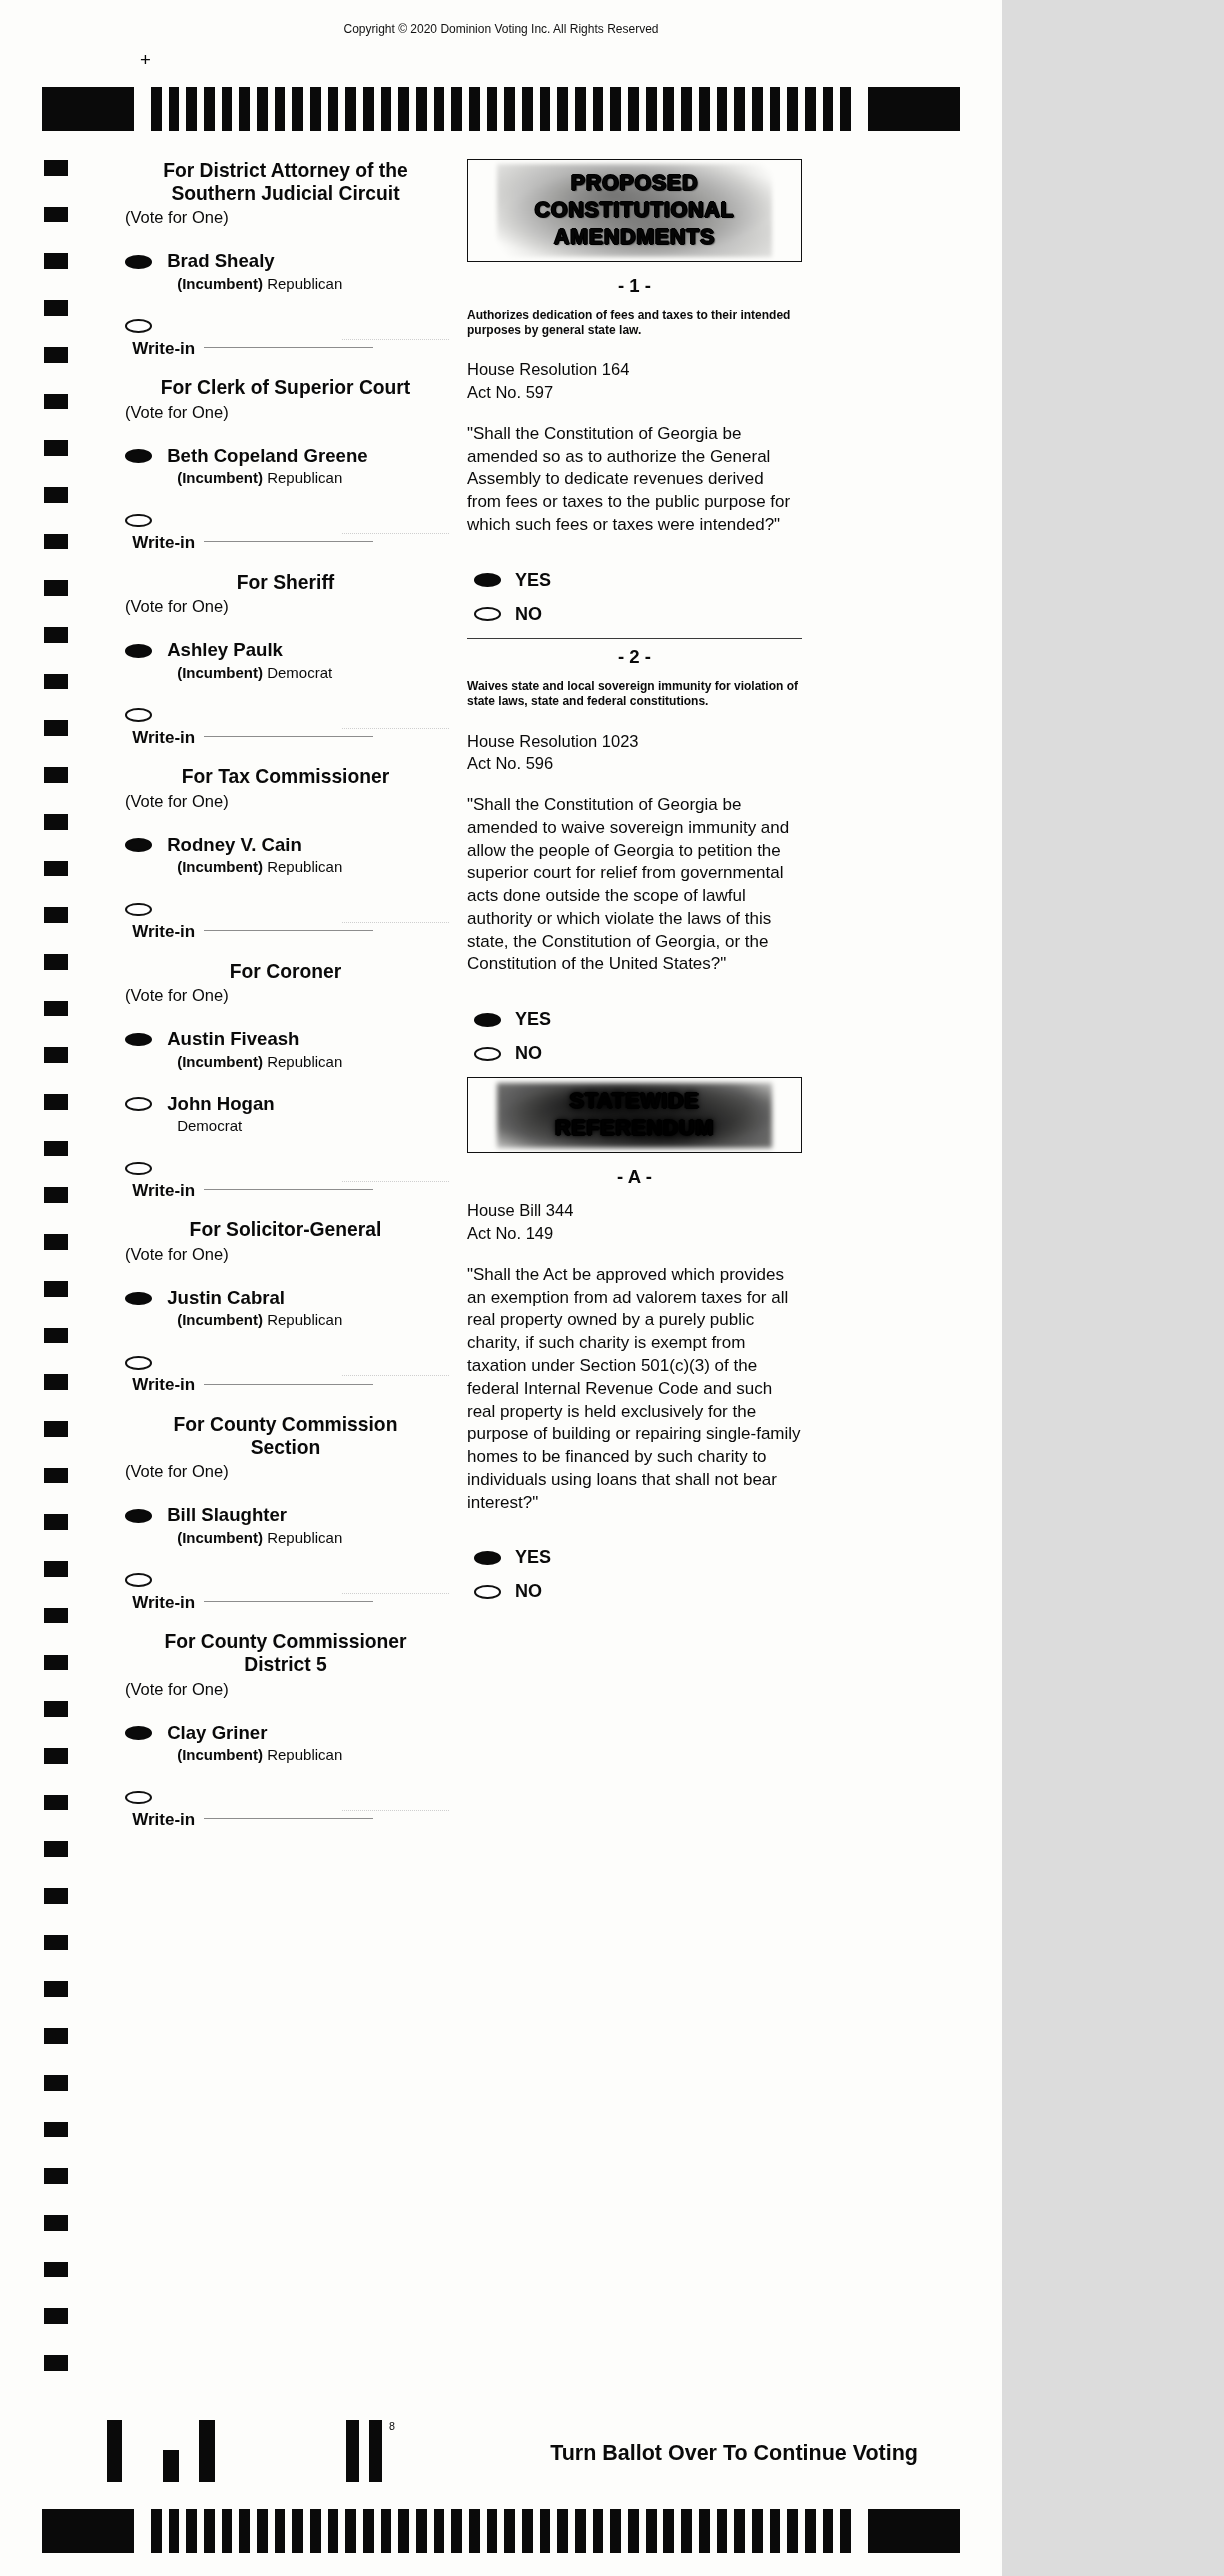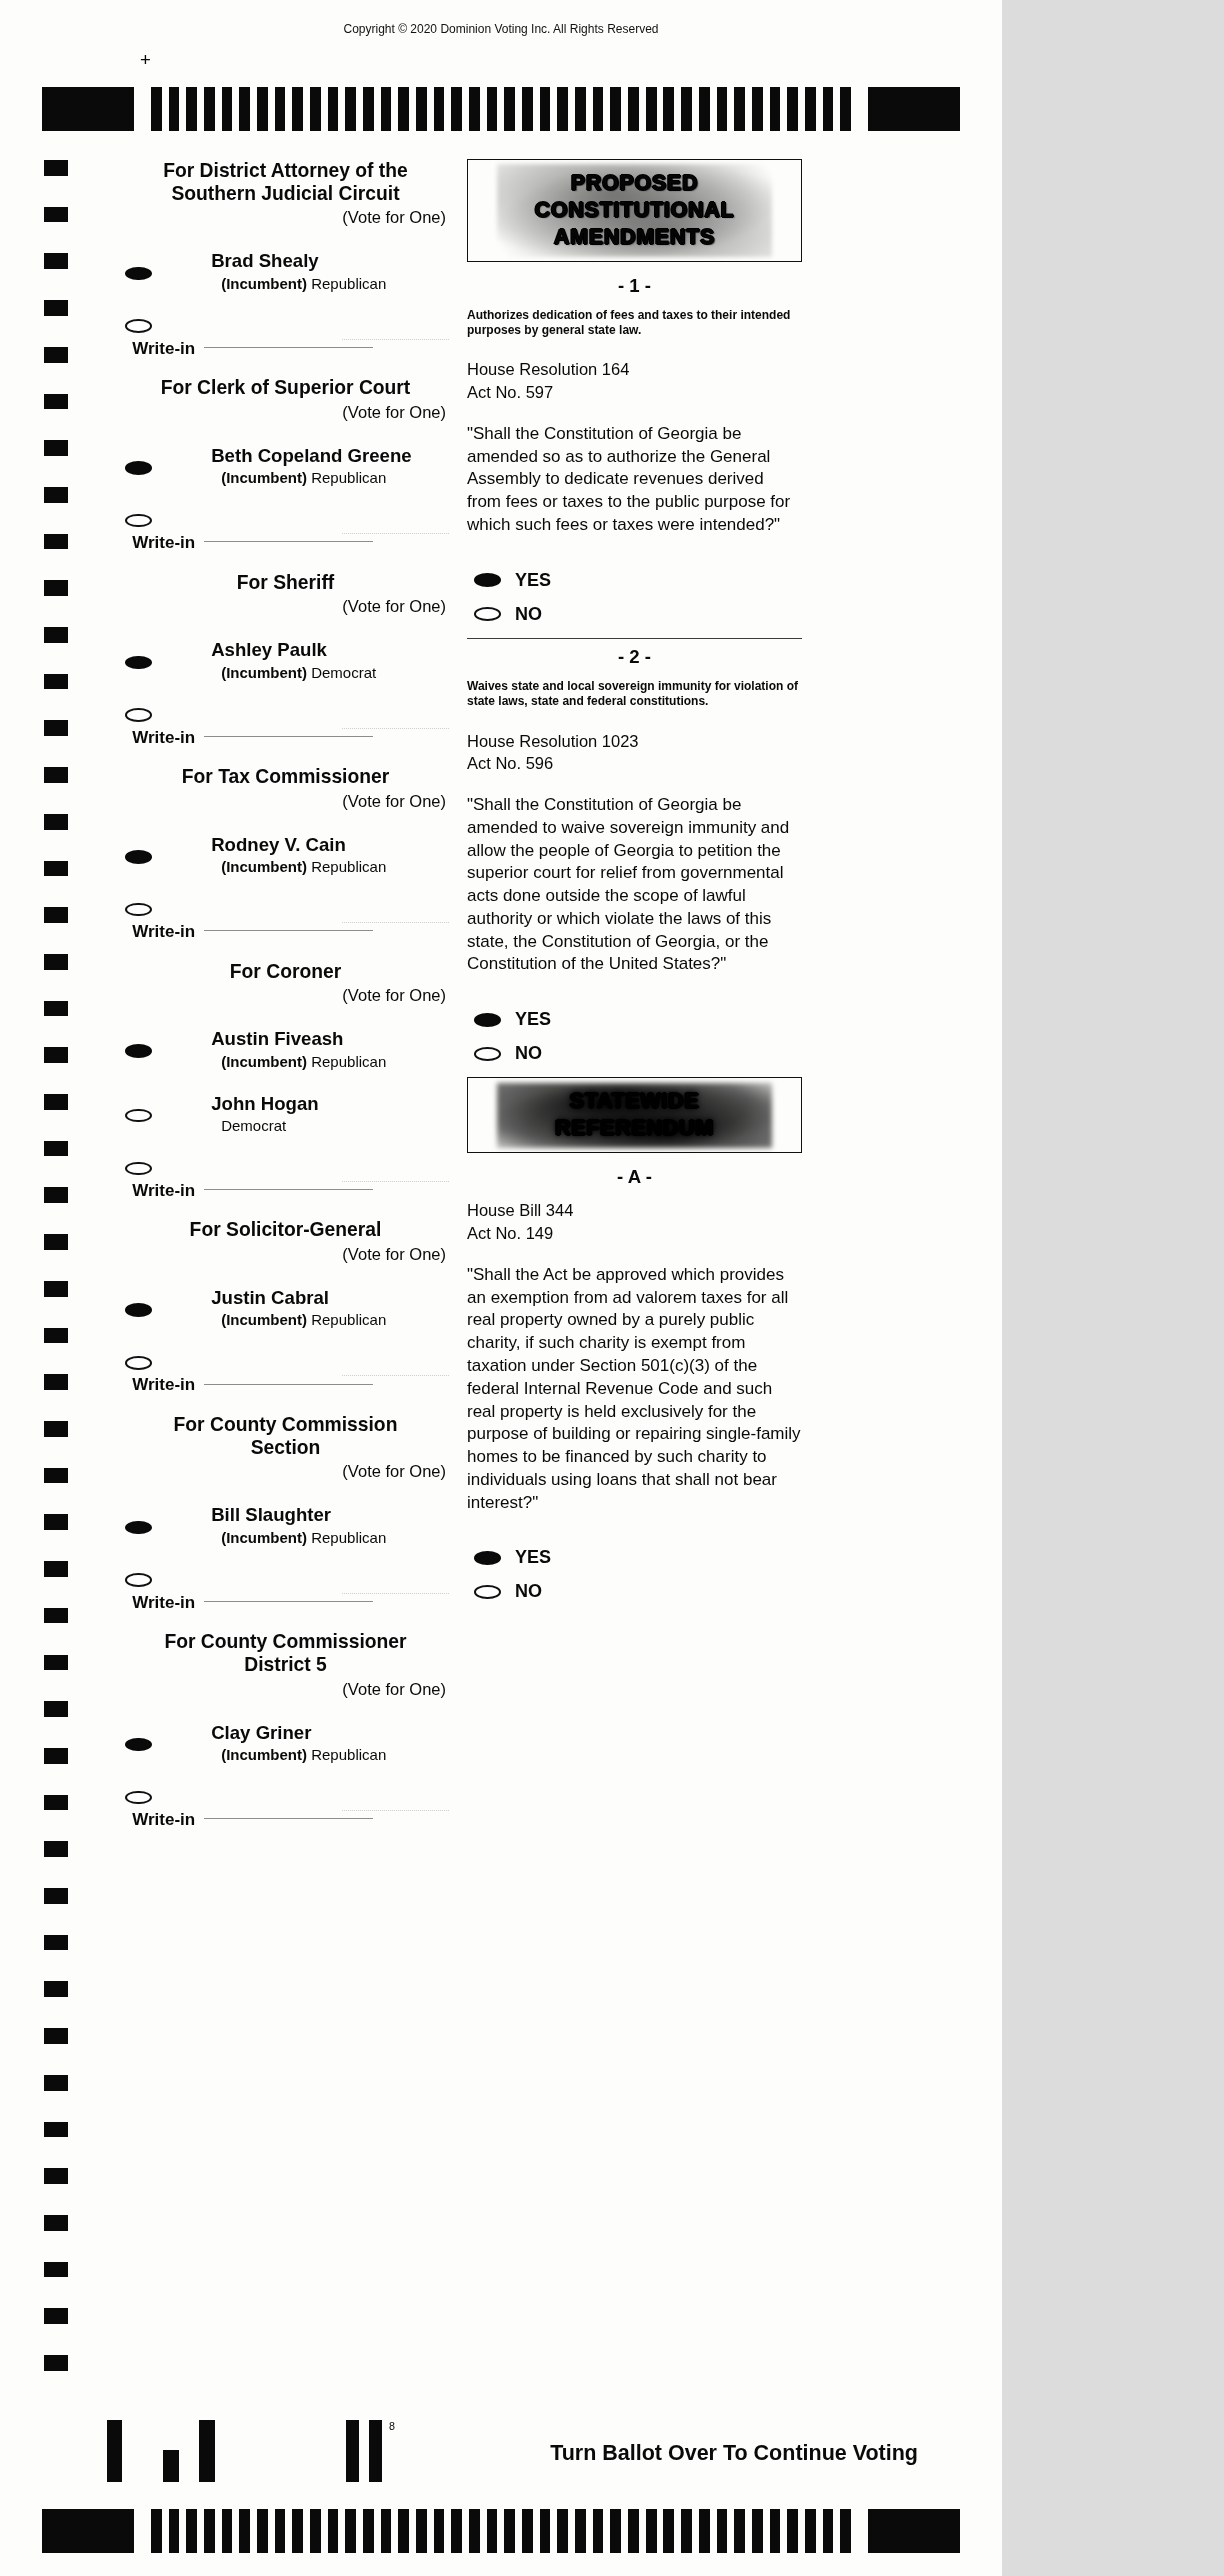--- a/index.html
+++ b/index.html
@@ -22,22 +22,22 @@
   .tm-col.right { left:1159px; }
   .tm-sq { width:24px; height:15.7px; background:#0a0a0a; }
 
   
   .col-left { position:absolute; left:125px; top:160px; width:321px; }
   .col-right { position:absolute; left:467px; top:152px; width:335px; }
 
   
   .contest { margin-bottom:14.3px; }
   .contest-title { font-weight:bold; font-size:19.3px; line-height:1.18; text-align:center; padding:0 20px; }
-  .vote-for { font-size:16.5px; text-align:right; margin-top:2.9px; margin-bottom:24px; }
-  .cand-row { display:flex; align-items:center; margin-bottom:24px; min-height:17px;gap:44px; }
+  .vote-for { font-size:16.5px; text-align:left; margin-top:2.9px; margin-bottom:24px; }
+  .cand-row { display:flex; align-items:flex-start; margin-bottom:24px; min-height:17px; }
   .bubble { flex:0 0 auto; width:26.5px; height:13.6px; border:2.1px solid #111; border-radius:50%; background:#fff; margin-top:3.6px; margin-right:15.7px; }
   .bubble.filled { background:#0a0a0a; border-color:#0a0a0a; }
   .cand-name { font-weight:bold; font-size:18.6px; line-height:1.1; }
   .cand-detail { font-size:15px; margin-top:2.9px; margin-left:10px; }
   .cand-detail .inc { font-weight:bold; }
   .writein-bubble-row { margin-bottom:5.7px; }
   .write-in-row { position:relative; display:flex; align-items:flex-end; margin-bottom:18.6px; padding-left:7.2px; }
   .write-in-row::after { content:""; position:absolute; right:-2.9px; top:0px; width:107px; border-top:1.4px dotted #cfcfcf; }
   .write-in-label { font-weight:bold; font-size:17px; }
   .write-in-line { flex:1; max-width:169px; height:0; border-top:1.4px solid #8d8d8d; margin-left:8.6px; margin-bottom:10.7px; }

